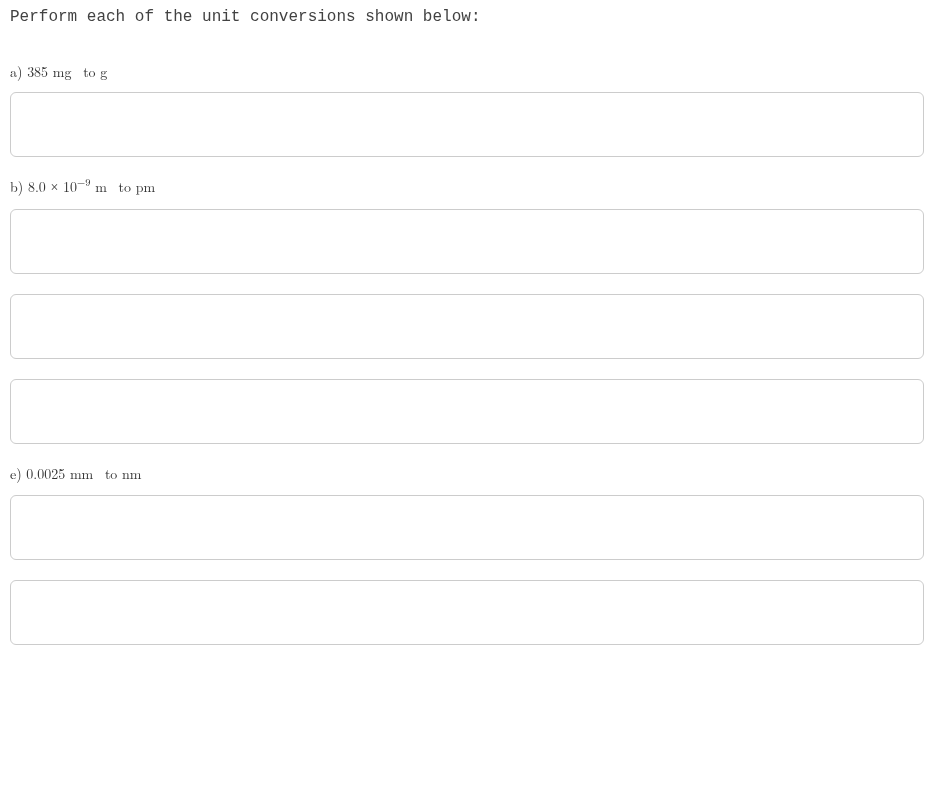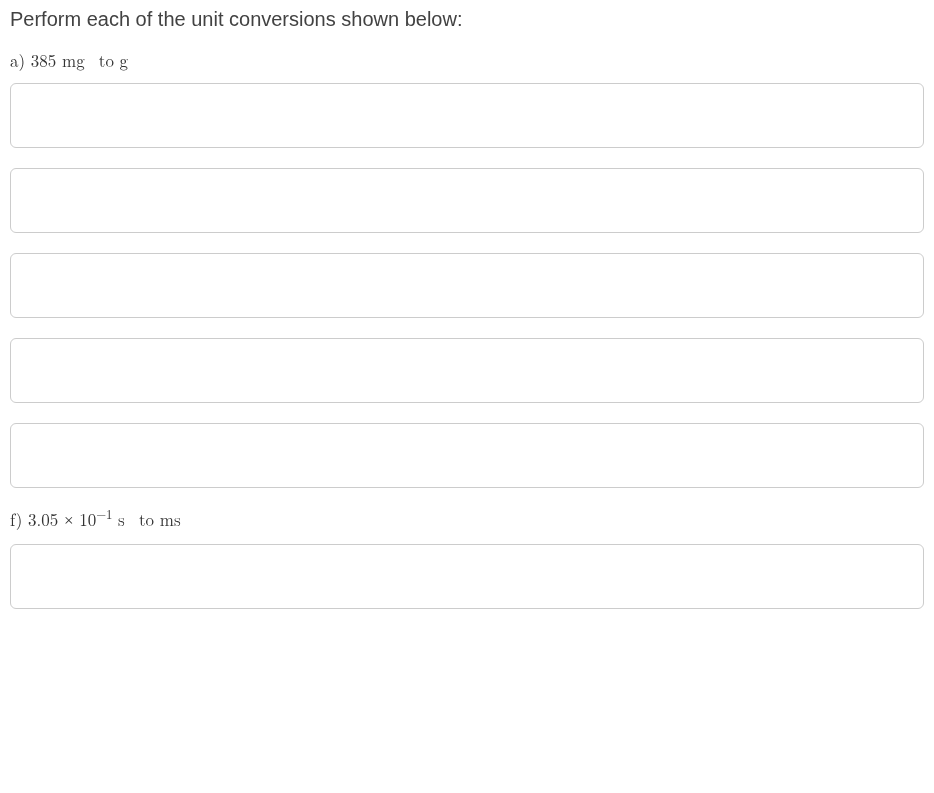--- a/index.html
+++ b/index.html
@@ -9,30 +9,30 @@
     }
     body {
       width: 934px;
       height: 793px;
       background: #ffffff;
       font-family: Arial, Helvetica, sans-serif;
       color: #4a4a4a;
       padding: 8px 10px;
     }
     .instruction {
-      font-size: 20px;
+      font-size: 16px;
       color: #424242;
-      margin-bottom: 18px;
-      font-family: Liberation Sans, sans-serif;
+      margin-bottom: 36px;
+      font-family: Liberation Mono, monospace;
     }
     .question-block {
       margin-bottom: 20px;
     }
     .question-label {
-      font-size: 17px;
+      font-size: 14px;
       color: #333333;
       font-family: "Latin Modern Roman", "Computer Modern", Georgia, serif;
       margin-bottom: 12px;
       line-height: 1.3;
     }
     .answer-input {
       width: 100%;
       height: 65px;
       border: 1px solid #cccccc;
       border-radius: 6px;
@@ -64,39 +64,46 @@
     <span>a)</span>
     <span>385</span>
     <span class="mathvar">mg</span>&nbsp;
     <span>to</span>
     <span class="mathvar">g</span>
   </div>
   <input type="text" class="answer-input" style="">
 </div>
 
 <div class="question-block">
-  <input type="text" class="answer-input" style="">
-</div>
-
-<div class="question-block">
+  <div class="question-label">
+    <span>b)</span>
+    <span>8.0</span>
+    <span class="x">×</span>
+    <span>10</span><span class="sup">−9</span>
+    <span class="mathvar">m</span>&nbsp;
+    <span>to</span>
+    <span class="mathvar">pm</span>
+  </div>
   <input type="text" class="answer-input" style="">
 </div>
 
 <div class="question-block">
   <input type="text" class="answer-input" style="">
 </div>
 
 <div class="question-block">
   <input type="text" class="answer-input" style="">
 </div>
 
 <div class="question-block">
   <div class="question-label">
-    <span>f)</span>
-    <span>3.05</span>
-    <span class="x">×</span>
-    <span>10</span><span class="sup">−1</span>
-    <span class="mathvar">s</span>&nbsp;
+    <span>e)</span>
+    <span>0.0025</span>
+    <span class="mathvar">mm</span>&nbsp;
     <span>to</span>
-    <span class="mathvar">ms</span>
+    <span class="mathvar">nm</span>
   </div>
   <input type="text" class="answer-input" style="">
 </div>
 
+<div class="question-block">
+  <input type="text" class="answer-input" style="">
+</div>
+
 </body></html>

